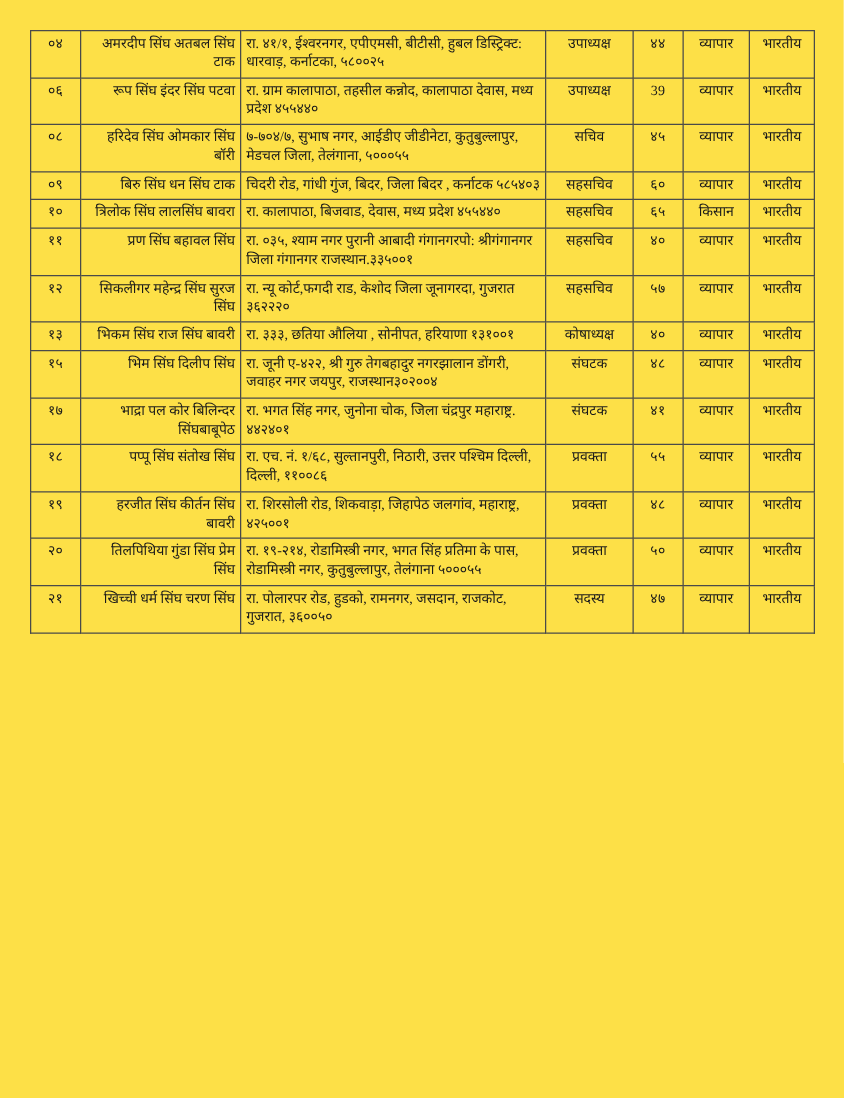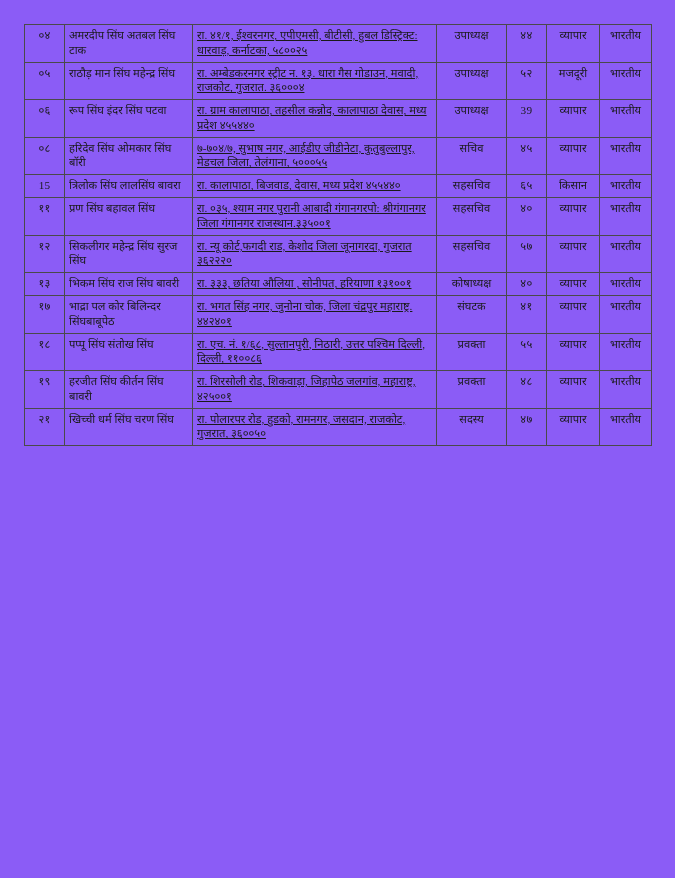--- a/index.html
+++ b/index.html
@@ -15,21 +15,21 @@
     color: #1a1a1a;
     overflow: hidden;
   }
 
   .page {
     position: relative;
     width: 675px;
     height: 878px;
     box-sizing: border-box;
     padding: 24px 24px 14px 24px;
-    background: #8b5cf6;
+    background: #fde047;
   }
 
   table.doc-table {
     width: 627px;
     border-collapse: collapse;
     table-layout: fixed;
     font-size: 11.2px;
     line-height: 1.32;
   }
 
@@ -49,27 +49,26 @@
   col.c-age      { width: 40px; }
   col.c-occ      { width: 53px; }
   col.c-nat      { width: 52px; }
 
   td.sno {
     text-align: center;
     white-space: nowrap;
     letter-spacing: 0.2px;
   }
   td.name {
-    text-align: left;
+    text-align: right;
     padding-left: 6px;
   }
   td.address {
     text-align: left;
     padding-left: 5px;
-    text-decoration: underline;
   }
   td.post, td.age, td.occ, td.nat {
     text-align: center;
   }
   td.age {
     letter-spacing: 0.4px;
   }
 </style>
 </head>
 <body>
@@ -89,48 +88,48 @@
         <tr>
           <td class="sno">०४</td>
           <td class="name">अमरदीप सिंघ अतबल सिंघ टाक</td>
           <td class="address">रा. ४१/१, ईश्वरनगर, एपीएमसी, बीटीसी, हुबल डिस्ट्रिक्ट: धारवाड़, कर्नाटका, ५८००२५</td>
           <td class="post">उपाध्यक्ष</td>
           <td class="age">४४</td>
           <td class="occ">व्यापार</td>
           <td class="nat">भारतीय</td>
         </tr>
         <tr>
-          <td class="sno">०५</td>
-          <td class="name">राठौड़ मान सिंघ महेन्द्र सिंघ</td>
-          <td class="address">रा. अम्बेडकरनगर स्ट्रीट न. १३. धारा गैस गोडाउन, मवादी, राजकोट, गुजरात. ३६०००४</td>
-          <td class="post">उपाध्यक्ष</td>
-          <td class="age">५२</td>
-          <td class="occ">मजदूरी</td>
-          <td class="nat">भारतीय</td>
-        </tr>
-        <tr>
           <td class="sno">०६</td>
           <td class="name">रूप सिंघ इंदर सिंघ पटवा</td>
           <td class="address">रा. ग्राम कालापाठा, तहसील कन्नोद, कालापाठा देवास, मध्य प्रदेश ४५५४४०</td>
           <td class="post">उपाध्यक्ष</td>
           <td class="age">39</td>
           <td class="occ">व्यापार</td>
           <td class="nat">भारतीय</td>
         </tr>
         <tr>
           <td class="sno">०८</td>
           <td class="name">हरिदेव सिंघ ओमकार सिंघ बॉरी</td>
           <td class="address">७-७०४/७, सुभाष नगर, आईडीए जीडीनेटा, कुतुबुल्लापुर, मेडचल जिला, तेलंगाना, ५०००५५</td>
           <td class="post">सचिव</td>
           <td class="age">४५</td>
           <td class="occ">व्यापार</td>
           <td class="nat">भारतीय</td>
         </tr>
         <tr>
-          <td class="sno">15</td>
+          <td class="sno">०९</td>
+          <td class="name">बिरु सिंघ धन सिंघ टाक</td>
+          <td class="address">चिदरी रोड, गांधी गुंज, बिदर, जिला बिदर , कर्नाटक ५८५४०३</td>
+          <td class="post">सहसचिव</td>
+          <td class="age">६०</td>
+          <td class="occ">व्यापार</td>
+          <td class="nat">भारतीय</td>
+        </tr>
+        <tr>
+          <td class="sno">१०</td>
           <td class="name">त्रिलोक सिंघ लालसिंघ बावरा</td>
           <td class="address">रा. कालापाठा, बिजवाड, देवास, मध्य प्रदेश ४५५४४०</td>
           <td class="post">सहसचिव</td>
           <td class="age">६५</td>
           <td class="occ">किसान</td>
           <td class="nat">भारतीय</td>
         </tr>
         <tr>
           <td class="sno">११</td>
           <td class="name">प्रण सिंघ बहावल सिंघ</td>
@@ -152,20 +151,29 @@
         <tr>
           <td class="sno">१३</td>
           <td class="name">भिकम सिंघ राज सिंघ बावरी</td>
           <td class="address">रा. ३३३, छतिया औलिया , सोनीपत, हरियाणा १३१००१</td>
           <td class="post">कोषाध्यक्ष</td>
           <td class="age">४०</td>
           <td class="occ">व्यापार</td>
           <td class="nat">भारतीय</td>
         </tr>
         <tr>
+          <td class="sno">१५</td>
+          <td class="name">भिम सिंघ दिलीप सिंघ</td>
+          <td class="address">रा. जूनी ए-४२२, श्री गुरु तेगबहादुर नगरझालान डोंगरी, जवाहर नगर जयपुर, राजस्थान३०२००४</td>
+          <td class="post">संघटक</td>
+          <td class="age">४८</td>
+          <td class="occ">व्यापार</td>
+          <td class="nat">भारतीय</td>
+        </tr>
+        <tr>
           <td class="sno">१७</td>
           <td class="name">भाद्रा पल कोर बिलिन्दर सिंघबाबूपेठ</td>
           <td class="address">रा. भगत सिंह नगर, जुनोना चोक, जिला चंद्रपुर महाराष्ट्र. ४४२४०१</td>
           <td class="post">संघटक</td>
           <td class="age">४१</td>
           <td class="occ">व्यापार</td>
           <td class="nat">भारतीय</td>
         </tr>
         <tr>
           <td class="sno">१८</td>
@@ -179,20 +187,29 @@
         <tr>
           <td class="sno">१९</td>
           <td class="name">हरजीत सिंघ कीर्तन सिंघ बावरी</td>
           <td class="address">रा. शिरसोली रोड, शिकवाड़ा, जिहापेठ जलगांव, महाराष्ट्र, ४२५००१</td>
           <td class="post">प्रवक्ता</td>
           <td class="age">४८</td>
           <td class="occ">व्यापार</td>
           <td class="nat">भारतीय</td>
         </tr>
         <tr>
+          <td class="sno">२०</td>
+          <td class="name">तिलपिथिया गुंडा सिंघ प्रेम सिंघ</td>
+          <td class="address">रा. १९-२१४, रोडामिस्त्री नगर, भगत सिंह प्रतिमा के पास, रोडामिस्त्री नगर, कुतुबुल्लापुर, तेलंगाना ५०००५५</td>
+          <td class="post">प्रवक्ता</td>
+          <td class="age">५०</td>
+          <td class="occ">व्यापार</td>
+          <td class="nat">भारतीय</td>
+        </tr>
+        <tr>
           <td class="sno">२१</td>
           <td class="name">खिच्ची धर्म सिंघ चरण सिंघ</td>
           <td class="address">रा. पोलारपर रोड, हुडको, रामनगर, जसदान, राजकोट, गुजरात, ३६००५०</td>
           <td class="post">सदस्य</td>
           <td class="age">४७</td>
           <td class="occ">व्यापार</td>
           <td class="nat">भारतीय</td>
         </tr>
       </tbody>
   </table>

